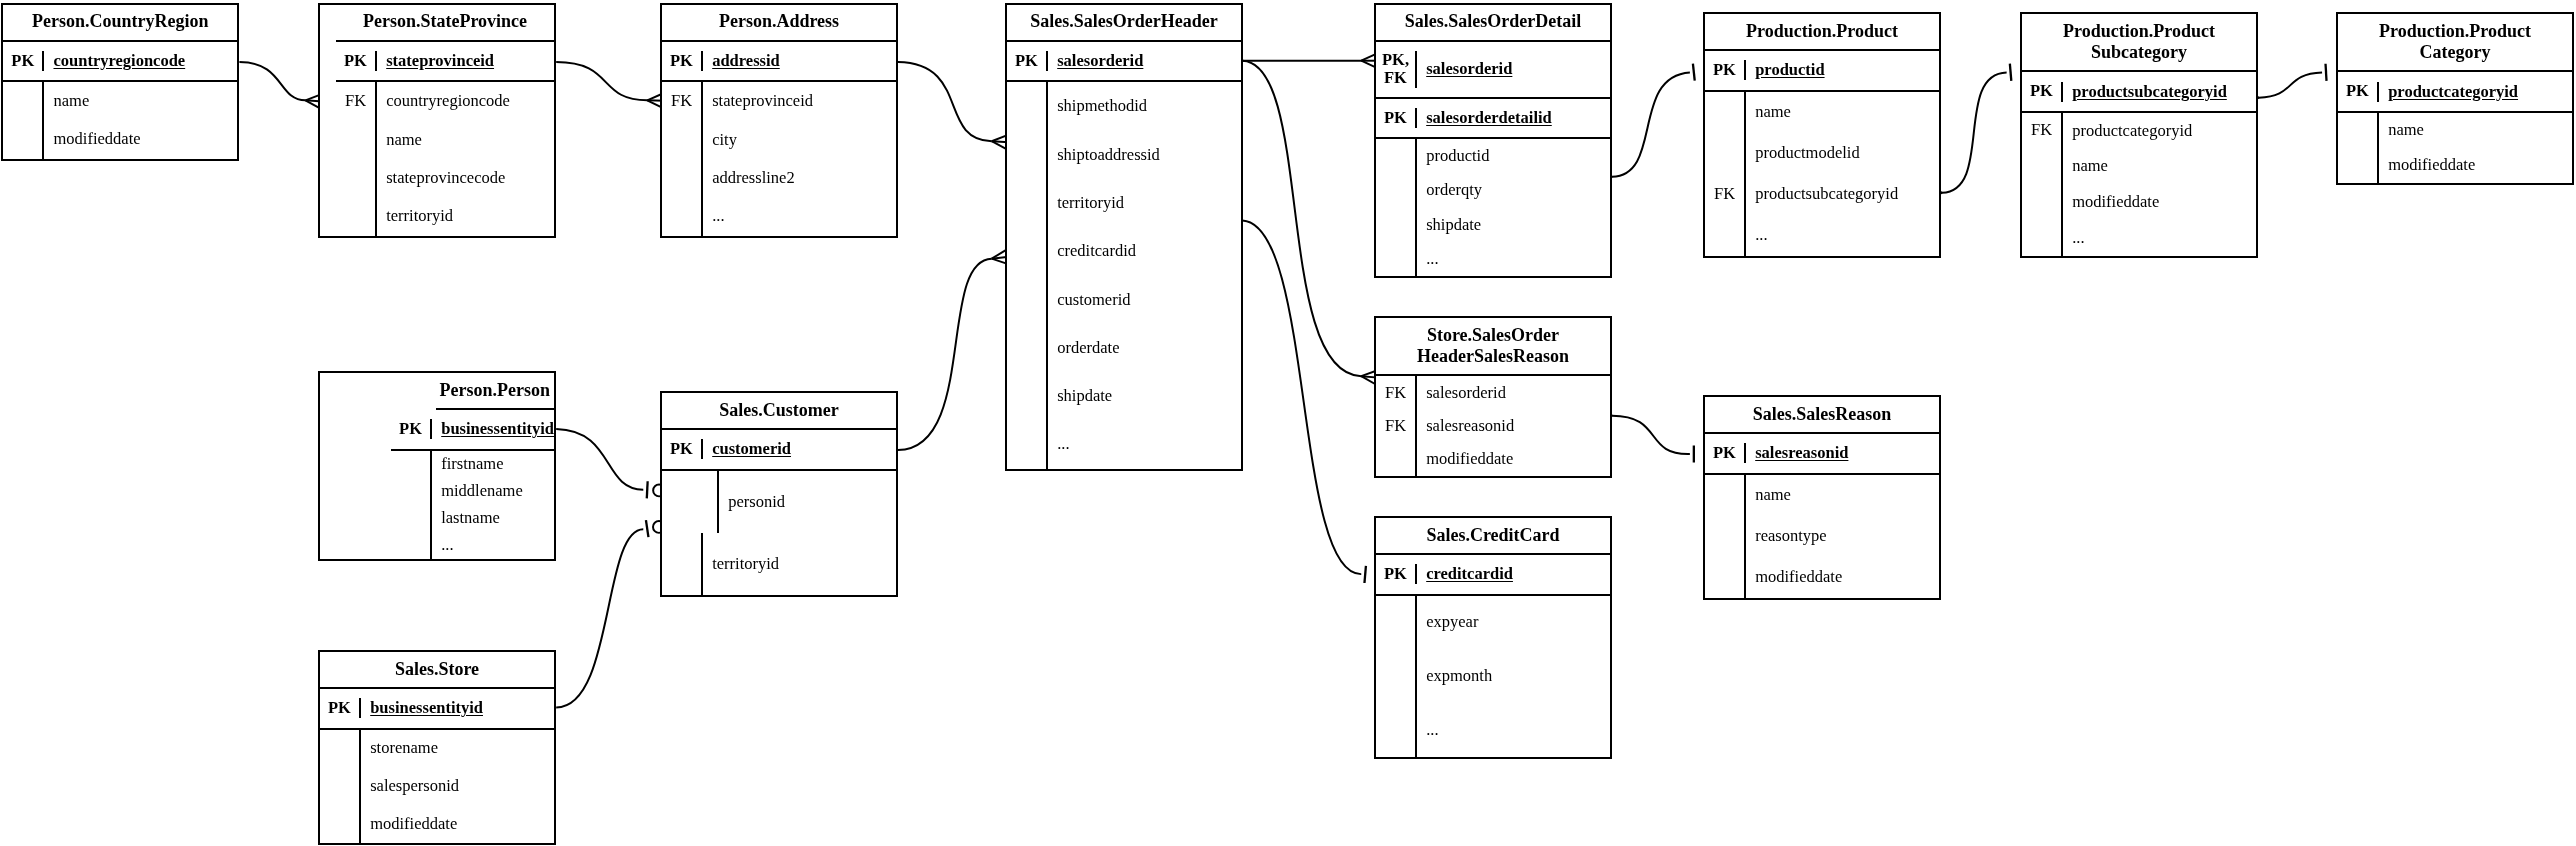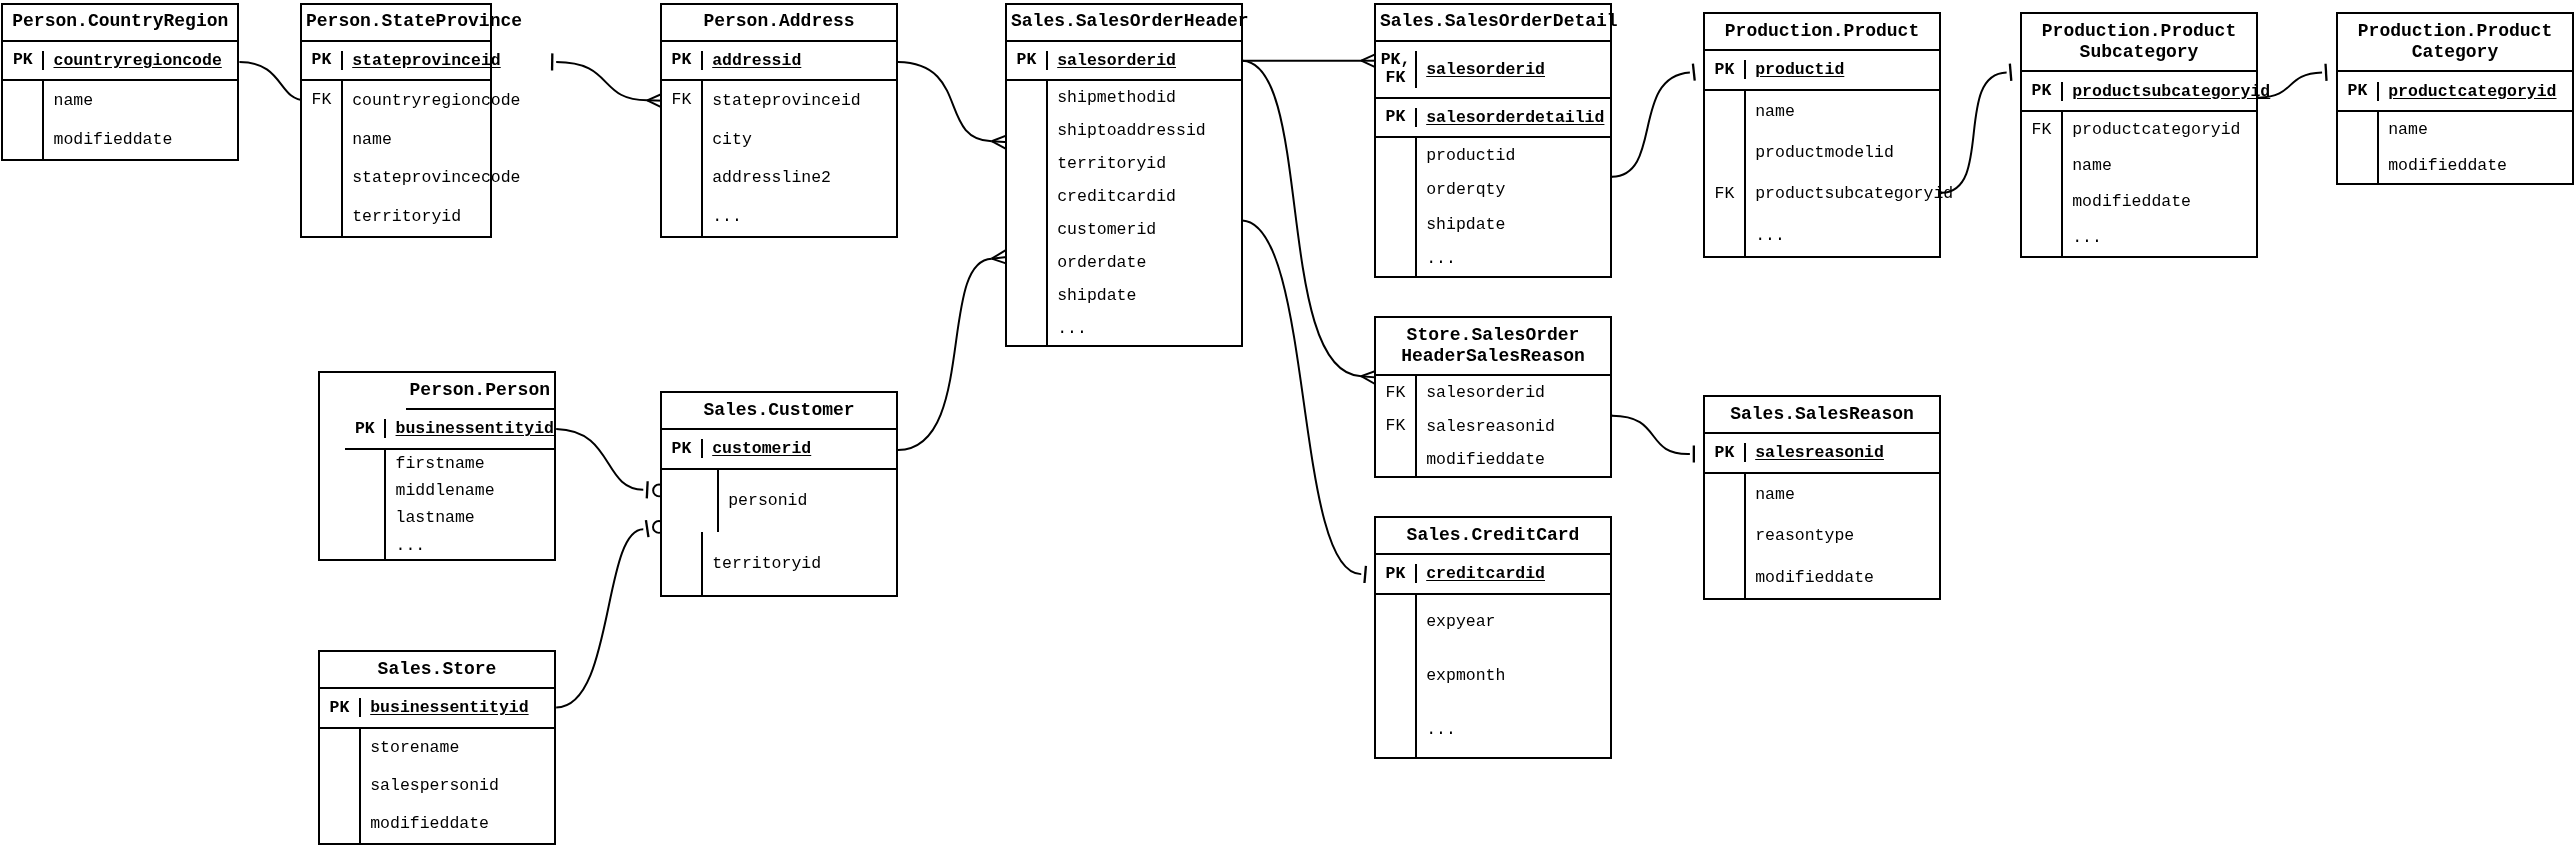--- a/index.html
+++ b/index.html
@@ -4,21 +4,21 @@
 <style>
   html, body {
     margin: 0; padding: 0;
     background: #ffffff;
   }
   #canvas {
     position: relative;
     width: 2576px;
     height: 846px;
     background: #ffffff;
-    font-family: Liberation Mono, monospace;
+    font-family: Liberation Serif, serif;
     overflow: hidden;
   }
   
   .entity {
     position: absolute;
     box-sizing: border-box;
     border: 2px solid #000000;
     background: #ffffff;
     display: flex;
     flex-direction: column;
@@ -186,21 +186,21 @@
         <div class="attr-row" style="flex: 1 1 0px;">
           <div class="attr-key"></div>
           <div class="attr-name">name</div>
         </div>
         <div class="attr-row" style="flex: 1 1 0px;">
           <div class="attr-key"></div>
           <div class="attr-name">modifieddate</div>
         </div>
       </div>
     </div>
-    <div class="entity" style="left: 300px; top: 2.6px; width: 192px; height: 235px;">
+    <div class="entity" style="left: 318px; top: 2.6px; width: 238px; height: 235px; padding-left: 16px;">
       <div class="entity-title">Person.StateProvince</div>
       <div class="attr-list">
         <div class="attr-row sep" style="flex: 0 0 auto; padding: 9.2px 0px;">
           <div class="attr-key pk">PK</div>
           <div class="attr-name pk">stateprovinceid</div>
         </div>
         <div class="attr-row" style="flex: 1 1 0px;">
           <div class="attr-key">FK</div>
           <div class="attr-name">countryregioncode</div>
         </div>
@@ -236,21 +236,21 @@
         <div class="attr-row" style="flex: 1 1 0px;">
           <div class="attr-key"></div>
           <div class="attr-name">addressline2</div>
         </div>
         <div class="attr-row" style="flex: 1 1 0px;">
           <div class="attr-key"></div>
           <div class="attr-name">...</div>
         </div>
       </div>
     </div>
-    <div class="entity" style="left: 1005px; top: 2.6px; width: 238px; height: 344px;">
+    <div class="entity" style="left: 1005px; top: 2.6px; width: 238px; height: 468px;">
       <div class="entity-title">Sales.SalesOrderHeader</div>
       <div class="attr-list">
         <div class="attr-row sep" style="flex: 0 0 auto; padding: 9.2px 0px;">
           <div class="attr-key pk">PK</div>
           <div class="attr-name pk">salesorderid</div>
         </div>
         <div class="attr-row" style="flex: 1 1 0px;">
           <div class="attr-key"></div>
           <div class="attr-name">shipmethodid</div>
         </div>

